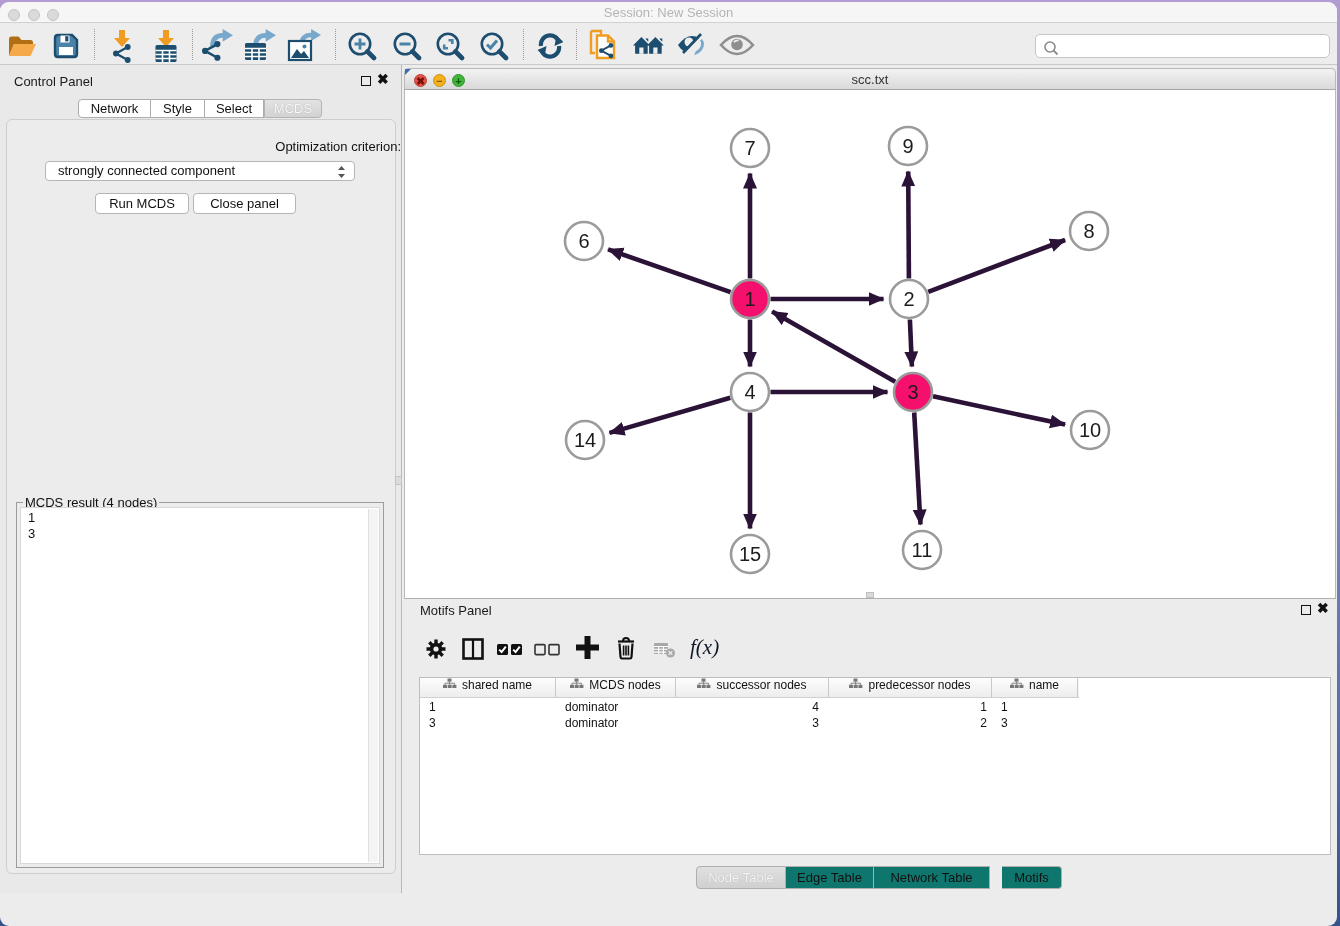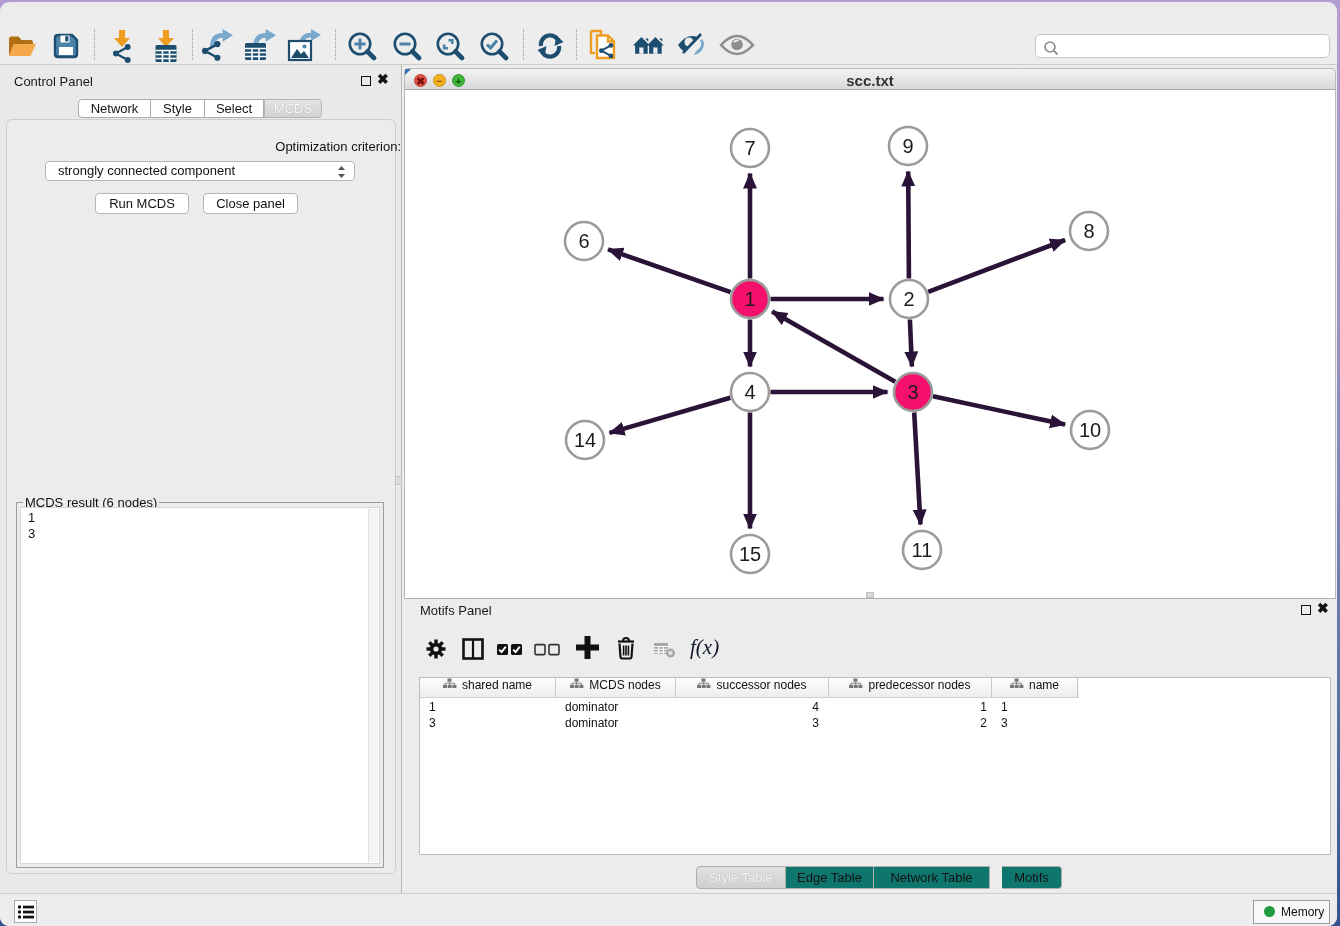--- a/index.html
+++ b/index.html
@@ -23,39 +23,45 @@
 #cpcontent { position:absolute; left:6px; top:54px; width:390px; height:755px; background:#ececec; border:1px solid #cecece; border-radius:6px; }
 #optlabel { position:absolute; top:74px; width:100%; text-align:right; font-size:13px; color:#111; }
 #combo { position:absolute; left:45px; top:96px; width:310px; height:20px; background:#fff; border:1px solid #b5b5b5; border-radius:4px; font-size:13px; color:#111; line-height:18px; padding-left:12px; }
 .btn { position:absolute; top:128px; height:21px; background:#fff; border:1px solid #b5b5b5; border-radius:4px; font-size:13px; color:#111; text-align:center; line-height:19px; }
 #fieldset { position:absolute; left:16px; top:437px; width:368px; height:366px; border:1px solid #9c9c9c; }
 #legend { position:absolute; left:6px; top:-8px; background:#ececec; font-size:13px; padding:0 2px; color:#111; }
 #ta { position:absolute; left:3px; top:4px; right:3px; bottom:3px; background:#fff; border:1px solid #d8d8d8; font-size:13px; color:#111; padding:2px 0 0 7px; line-height:16px; }
 #ta-track { position:absolute; right:1px; top:1px; bottom:1px; width:10px; background:#f4f4f4; border-left:1px solid #e0e0e0; }
 #frame { position:absolute; left:404px; top:66px; width:932px; height:531px; }
 #ftitle { position:absolute; left:0; top:0; width:100%; height:22px; background:linear-gradient(#f3f3f3,#d9d9d9); border:1px solid #b9b9b9; border-bottom:1px solid #a8a8a8; border-radius:5px 5px 0 0; }
-#ftext { position:absolute; width:100%; text-align:center; top:3px; font-size:15px; font-weight:bold; color:#333; }
+#ftext { position:absolute; width:100%; text-align:center; top:3px; font-size:13px; font-weight:normal; color:#333; }
 .mtl { position:absolute; top:4.5px; width:13px; height:13px; border-radius:50%; font-size:11px; font-weight:bold; text-align:center; line-height:12px; }
 #canvas { position:absolute; left:0; top:22px; width:932px; height:509px; background:#fff; border-left:1px solid #b9b9b9; border-right:1px solid #b9b9b9; border-bottom:1px solid #b0b0b0; }
 #tp { position:absolute; left:404px; top:597px; width:933px; height:294px; background:#ececec; }
 #tp-title { position:absolute; left:16px; top:4px; font-size:13px; color:#1a1a1a; }
 #tptools { position:absolute; left:0; top:0; width:100%; height:64px; }
 #tbl { position:absolute; left:15px; top:78px; width:912px; height:178px; background:#fff; border:1px solid #bdbdbd; }
 #tblhead { position:absolute; left:0; top:0; height:20px; width:659px; display:flex; background:linear-gradient(#fdfdfd,#ededed); border-bottom:1px solid #cfcfcf; font-size:12px; color:#111; }
 .th { position:relative; border-right:1px solid #c9c9c9; display:flex; justify-content:center; gap:5px; }
 .row { position:absolute; left:0; height:16px; font-size:12px; color:#111; }
 .cell { position:absolute; top:0; height:16px; line-height:16px; }
 .btab { position:absolute; top:267px; height:23px; border:1px solid #aeaeae; border-left:none; background:#0f766e; font-size:13px; color:#111; text-align:center; line-height:21px; }
 #status { position:absolute; left:0; top:891px; width:100%; height:33px; background:#ededed; border-top:1px solid #cdcdcd; }
 #listbtn { position:absolute; left:14px; top:6px; width:23px; height:23px; background:#fdfdfd; border:1px solid #ababab; }
 #membtn { position:absolute; right:7px; top:6px; width:77px; height:24px; background:#f8f8f8; border:1px solid #9b9b9b; font-size:12px; color:#111; }
 svg.ic { display:block; }
 </style></head>
 <body>
 <div id="win">
+<div id="titlebar">
+<div class="tl" style="left:8px"></div>
+      <div class="tl" style="left:28px"></div>
+      <div class="tl" style="left:47px"></div>
+<div id="wtitle">Session: New Session</div>
+</div>
 <div id="toolbar">
       <div class="ticon" style="left:7px;top:9px">
         <svg class="ic" width="30" height="24" viewBox="0 0 30 24" style="">
           <path d="M2 23 L2 6 Q2 3.5 4.5 3.5 L11.5 3.5 L14.5 7 L24 7 Q26 7 26 9.5 L26 11 L7 11 Z" fill="#b06f14"></path>
           <path d="M1.8 23 L7 11 L29 11 L23.5 23 Z" fill="#f5a94b"></path>
         </svg>
       </div>
       <div class="ticon" style="left:52px;top:8px">
         <svg class="ic" width="28" height="28" viewBox="0 0 28 28" style="">
           <path d="M3 6 Q3 3 6 3 L20 3 L25 8 L25 22 Q25 25 22 25 L6 25 Q3 25 3 22 Z" fill="#4a82a8" stroke="#1d4e70" stroke-width="2.4"></path>
@@ -235,23 +241,23 @@
       </div>
       <div id="cpcontent"></div>
       <div id="optlabel">Optimization criterion:</div>
       <div id="combo">strongly connected component<div style="position:absolute;right:4px;top:1px">
           <svg class="ic" width="17" height="18" viewBox="0 0 17 18" style="">
             <path d="M5 7 L8.5 3 L12 7 Z" fill="#555"></path>
             <path d="M5 11 L8.5 15 L12 11 Z" fill="#555"></path>
           </svg>
         </div></div>
       <div class="btn" style="left:95px;width:94px">Run MCDS</div>
-      <div class="btn" style="left:203px;width:95px">Close panel</div>
+      <div class="btn" style="left:193px;width:103px">Close panel</div>
       <div id="fieldset">
-        <div id="legend">MCDS result (6 nodes)</div>
+        <div id="legend">MCDS result (4 nodes)</div>
         <div id="ta">1<br>3<div id="ta-track"></div></div>
       </div>
     </div>
     <div id="frame">
       <div id="ftitle">
         <div class="mtl" style="left:9px;background:#e4544a;border:1px solid #bc423a;color:#791108">✖</div>
         <div class="mtl" style="left:28px;background:#f2b11d;border:1px solid #cf9015;color:#8a5a10">−</div>
         <div class="mtl" style="left:47px;background:#3fb53a;border:1px solid #33932e;color:#0d5c0e">+</div>
         <div id="ftext">scc.txt</div>
         <div style="position:absolute;left:0;top:0;width:0;height:0;border-top:6px solid #3c6cb4;border-right:6px solid transparent"></div>
@@ -395,44 +401,24 @@
           <div class="cell" style="left:581px">1</div>
         </div>
         <div class="row" style="top:37px;width:658px">
           <div class="cell" style="left:9px">3</div>
           <div class="cell" style="left:145px">dominator</div>
           <div class="cell" style="left:256px;width:143px;text-align:right">3</div>
           <div class="cell" style="left:409px;width:158px;text-align:right">2</div>
           <div class="cell" style="left:581px">3</div>
         </div>
       </div>
-      <div class="btab" style="left:292px;width:90px;border-left:1px solid #aeaeae;border-radius:4px 0 0 4px;background:linear-gradient(#e0e0e0,#d0d0d0);color:#f5f5f5;text-shadow:0 0 1px #a8a8a8">Style Table</div>
+      <div class="btab" style="left:292px;width:90px;border-left:1px solid #aeaeae;border-radius:4px 0 0 4px;background:linear-gradient(#e0e0e0,#d0d0d0);color:#f5f5f5;text-shadow:0 0 1px #a8a8a8">Node Table</div>
       <div class="btab" style="left:382px;width:88px">Edge Table</div>
       <div class="btab" style="left:470px;width:116px">Network Table</div>
       <div class="btab" style="left:598px;width:60px;border-radius:0 4px 4px 0">Motifs</div>
-    </div>
-    <div id="status">
-      <div id="listbtn">
-        <div style="position:absolute;left:2px;top:3px">
-          <svg class="ic" width="18" height="16" viewBox="0 0 18 16" style="">
-            <g fill="#111">
-              <circle cx="2.5" cy="3" r="1.7"></circle>
-              <circle cx="2.5" cy="8" r="1.7"></circle>
-              <circle cx="2.5" cy="13" r="1.7"></circle>
-              <rect x="6" y="1.7" width="11" height="2.7"></rect>
-              <rect x="6" y="6.7" width="11" height="2.7"></rect>
-              <rect x="6" y="11.7" width="11" height="2.7"></rect>
-            </g>
-          </svg>
-        </div>
-      </div>
-      <div id="membtn">
-        <span style="position:absolute;left:10px;top:5px;width:11px;height:11px;border-radius:50%;background:#1f9c3f;display:block"></span>
-        <span style="position:absolute;left:27px;top:4px">Memory</span>
-      </div>
     </div>
     <div style="position:absolute;left:395px;top:474px;width:7px;height:9px;background:#dcdcdc;border:1px solid #c2c2c2"></div>
     <svg id="graph" style="position:absolute;left:404px;top:88px" width="933" height="509" viewBox="404 88 933 509" font-family="Liberation Sans, sans-serif">
 <defs>
         <marker id="arr" markerUnits="userSpaceOnUse" markerWidth="18" markerHeight="16" refX="15" refY="7" orient="auto">
           <path d="M0,0 L16,7 L0,14 Z" fill="#2b1237"></path>
         </marker>
       </defs>
 <line x1="750.0" y1="276.5" x2="750.0" y2="171.5" stroke="#2b1237" stroke-width="4.6" marker-end="url(#arr)"></line>
 <line x1="730.6" y1="290.2" x2="608.1" y2="247.4" stroke="#2b1237" stroke-width="4.6" marker-end="url(#arr)"></line>

